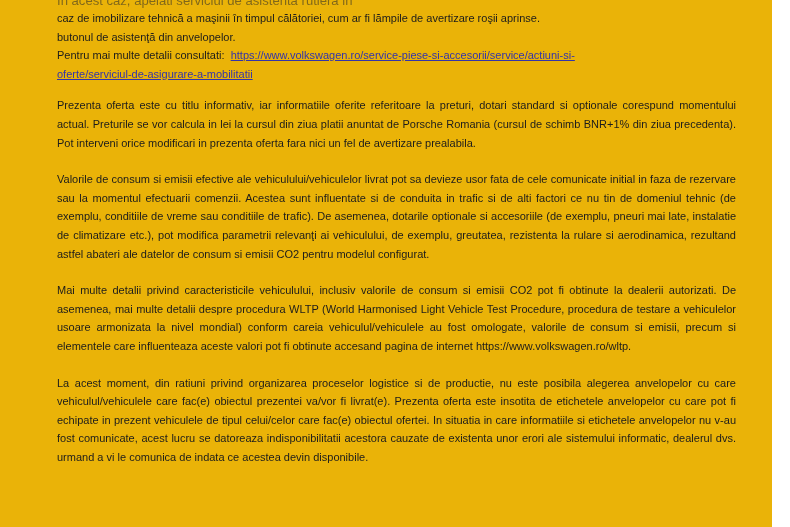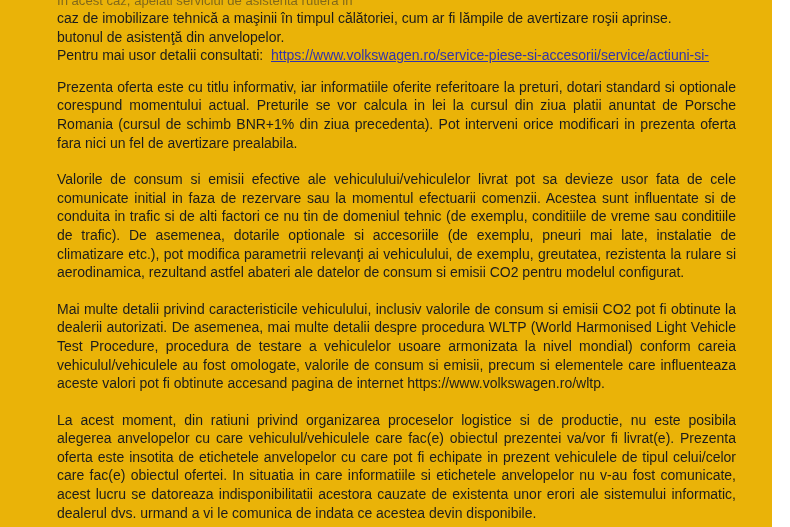--- a/index.html
+++ b/index.html
@@ -43,21 +43,21 @@
     left: 0;
     top: -8px;
     white-space: nowrap;
     font-size: 13.1px;
     line-height: 18.6px;
     color: #2a2a2a;
     opacity: .55;
   }
 
   .block {
-    font-size: 14px;
+    font-size: 11px;
     line-height: 18.6px;
     color: #1c1c1c;
     margin: 0;
   }
 
   
   .intro {
     text-align: left;
   }
   .intro .ln {
@@ -88,21 +88,22 @@
 
   <div id="doc">
 
     <div class="clipped-line">
       <span class="inner">In acest caz, apelati serviciul de asistenta rutiera in</span>
     </div>
 
     <div class="block intro">
       <span class="ln">caz de imobilizare tehnică a maşinii în timpul călătoriei, cum ar fi lămpile de avertizare roşii aprinse.</span>
       <span class="ln">butonul de asistenţă din anvelopelor.</span>
-      <span class="ln"><span>Pentru mai usor detalii consultati:</span><span>&nbsp;&nbsp;</span><a class="doclink" href="#">https://www.volkswagen.ro/service-piese-si-accesorii/service/actiuni-si-</a></span>
+      <span class="ln"><span>Pentru mai multe detalii consultati:</span><span>&nbsp;&nbsp;</span><a class="doclink" href="#">https://www.volkswagen.ro/service-piese-si-accesorii/service/actiuni-si-</a></span>
+      <span class="ln"><a class="doclink" href="#">oferte/serviciul-de-asigurare-a-mobilitatii</a></span>
     </div>
 
     <div class="gap-before-body"></div>
 
     <p class="block para">Prezenta oferta este cu titlu informativ, iar informatiile oferite referitoare la preturi, dotari standard si optionale corespund momentului actual. Preturile se vor calcula in lei la cursul din ziua platii anuntat de Porsche Romania (cursul de schimb BNR+1% din ziua precedenta). Pot interveni orice modificari in prezenta oferta fara nici un fel de avertizare prealabila.</p>
 
     <p class="block para">Valorile de consum si emisii efective ale vehiculului/vehiculelor livrat pot sa devieze usor fata de cele comunicate initial in faza de rezervare sau la momentul efectuarii comenzii. Acestea sunt influentate si de conduita in trafic si de alti factori ce nu tin de domeniul tehnic (de exemplu, conditiile de vreme sau conditiile de trafic). De asemenea, dotarile optionale si accesoriile (de exemplu, pneuri mai late, instalatie de climatizare etc.), pot modifica parametrii relevanţi ai vehiculului, de exemplu, greutatea, rezistenta la rulare si aerodinamica, rezultand astfel abateri ale datelor de consum si emisii CO2 pentru modelul configurat.</p>
 
     <p class="block para">Mai multe detalii privind caracteristicile vehiculului, inclusiv valorile de consum si emisii CO2 pot fi obtinute la dealerii autorizati. De asemenea, mai multe detalii despre procedura WLTP (World Harmonised Light Vehicle Test Procedure, procedura de testare a vehiculelor usoare armonizata la nivel mondial) conform careia vehiculul/vehiculele au fost omologate, valorile de consum si emisii, precum si elementele care influenteaza aceste valori pot fi obtinute accesand pagina de internet https://www.volkswagen.ro/wltp.</p>
 

